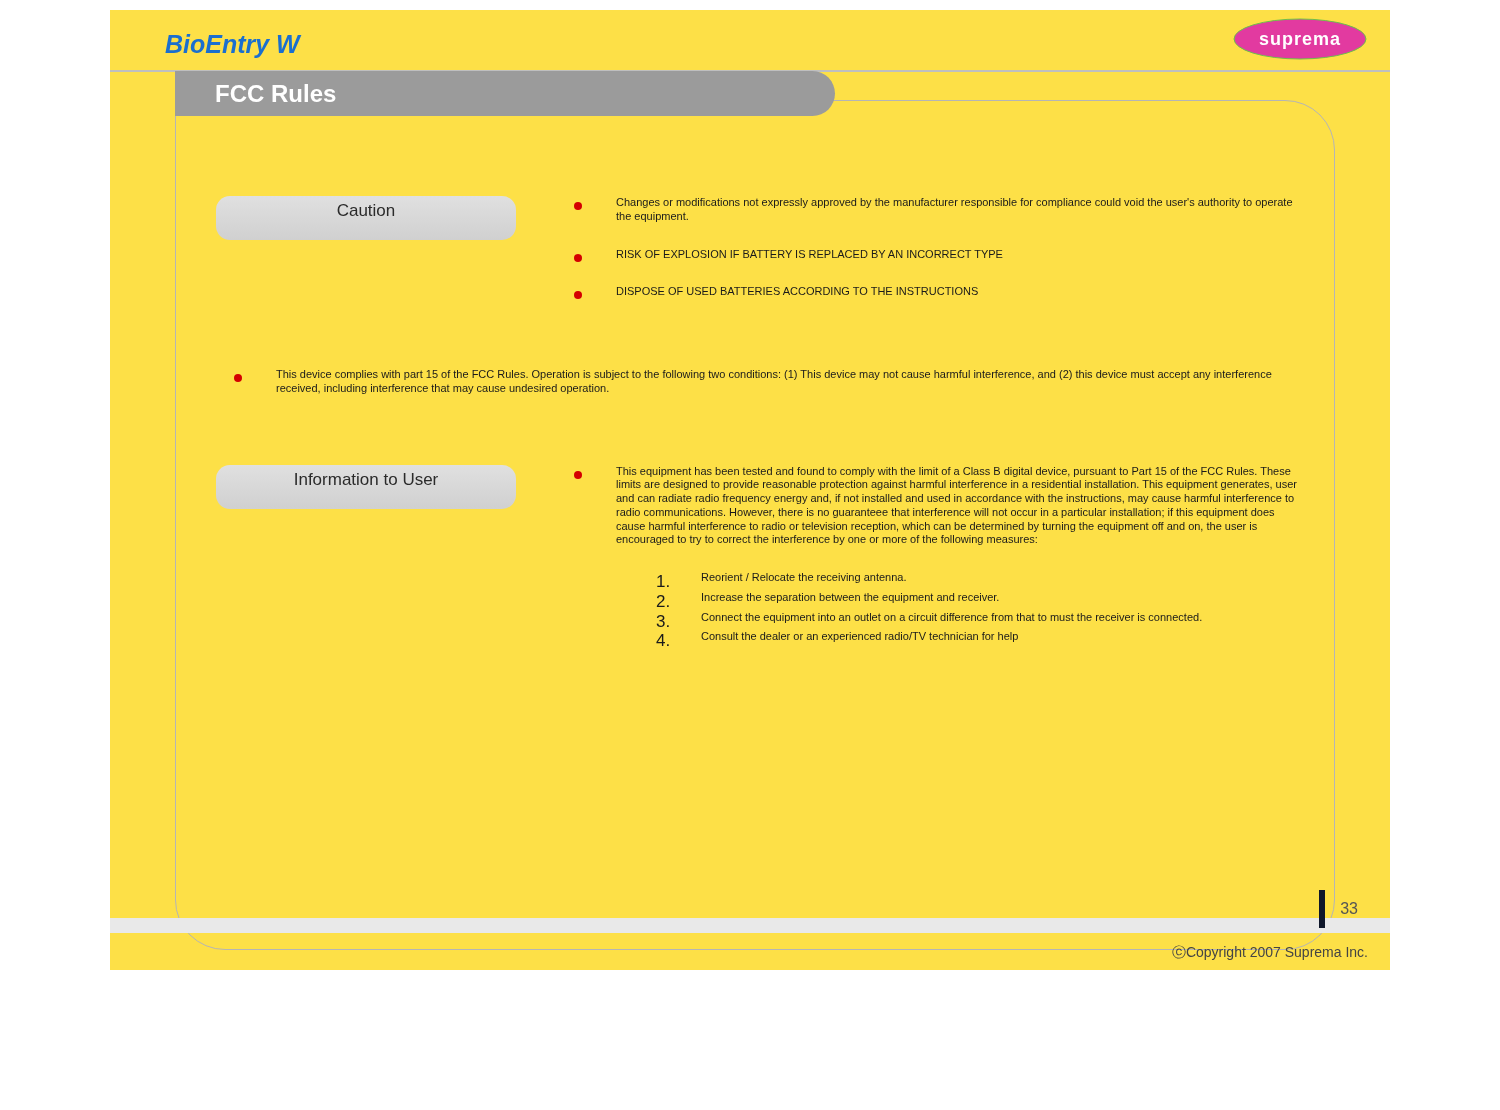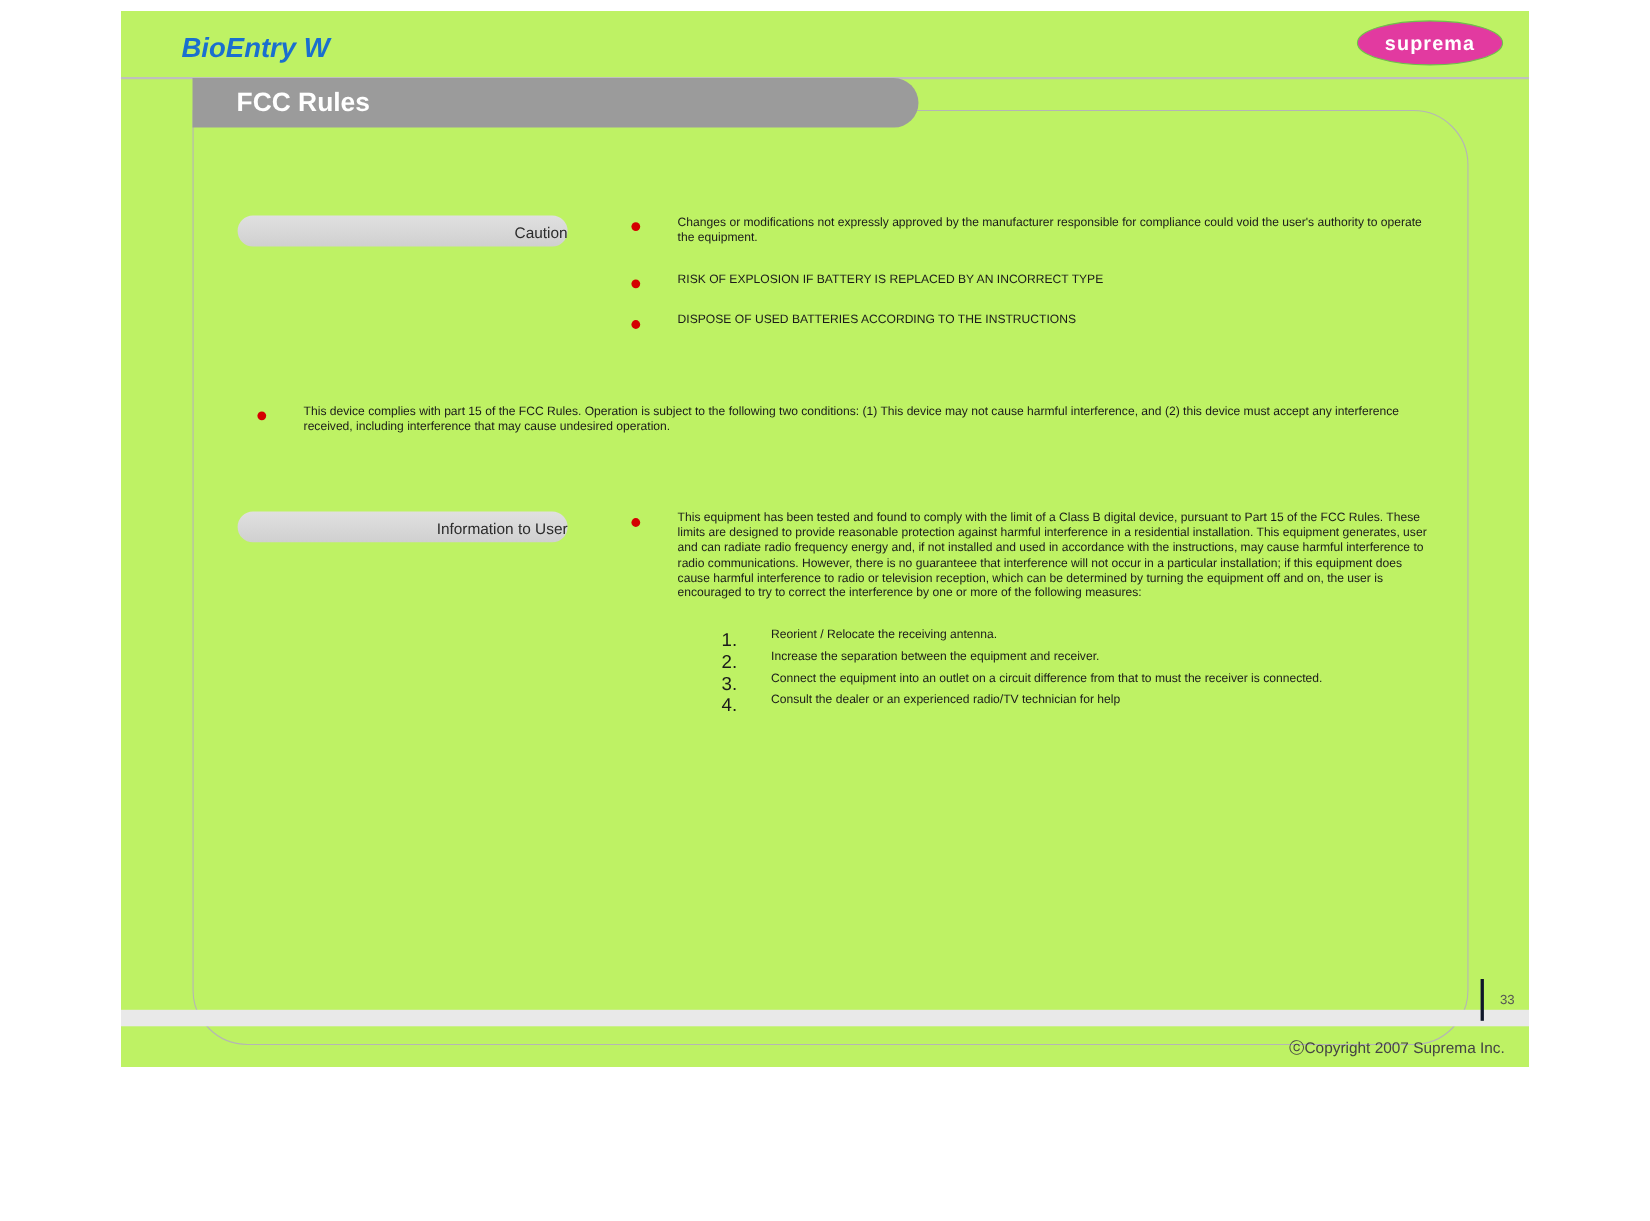--- a/index.html
+++ b/index.html
@@ -7,21 +7,21 @@
     font-family: Arial, Helvetica, sans-serif;
     background: #ffffff;
     width: 1500px;
     height: 1110px;
     position: relative;
     overflow: hidden;
   }
   .page {
     width: 1280px;
     height: 960px;
-    background: #bef264;
+    background: #fde047;
     position: relative;
     margin: 0 auto;
   }
   .header {
     position: relative;
     height: 60px;
     padding-left: 55px;
     padding-top: 20px;
   }
   .header-title {
@@ -76,25 +76,25 @@
   }
   .row {
     display: flex;
     align-items: flex-start;
     gap: 40px;
   }
   .pill {
     flex: 0 0 300px;
     background: linear-gradient(#e0e0e0,#d0d0d0);
     border-radius: 14px;
-    text-align: right;
-    font-size: 14px;
+    text-align: center;
+    font-size: 17px;
     color: #2b2b2b;
     padding: 5px 0;
-    height: 28px;
+    height: 44px;
     line-height: 20px;
   }
   .bullet-col {
     flex: 1;
     font-size: 11px;
     color: #1a1a1a;
     line-height: 1.25;
   }
   ul.red-bullets {
     list-style: none;
@@ -141,25 +141,25 @@
     right: 0;
     height: 52px;
   }
   .footer-bar {
     background: #e9e9e9;
     height: 15px;
     width: 100%;
   }
   .page-num-box {
     position: absolute;
-    right: 13px;
+    right: 32px;
     top: -28px;
-    border-left: 3px solid #0f172a;
+    border-left: 6px solid #0f172a;
     padding-left: 15px;
-    font-size: 12px;
+    font-size: 16px;
     color: #555;
     height: 38px;
     display: flex;
     align-items: center;
   }
   .copyright {
     position: absolute;
     right: 22px;
     bottom: 8px;
     font-size: 14px;

